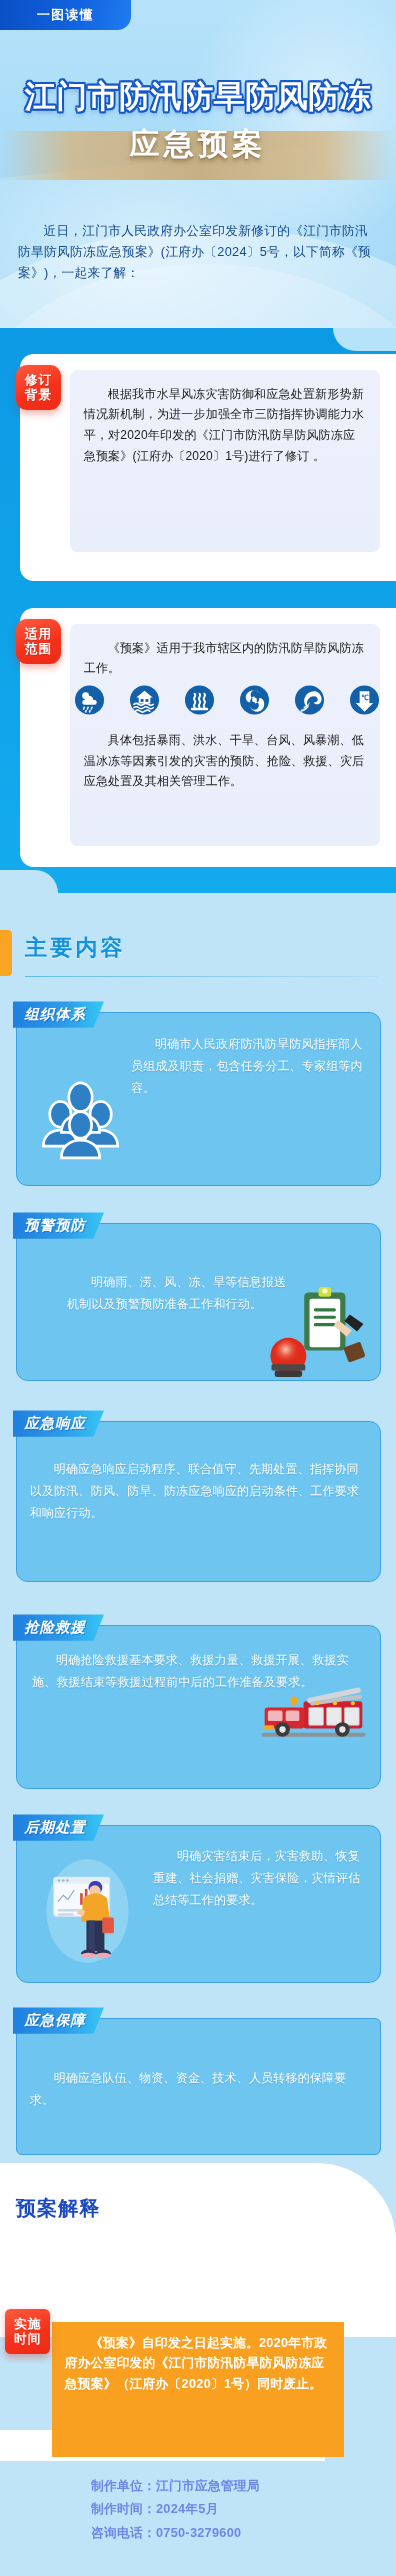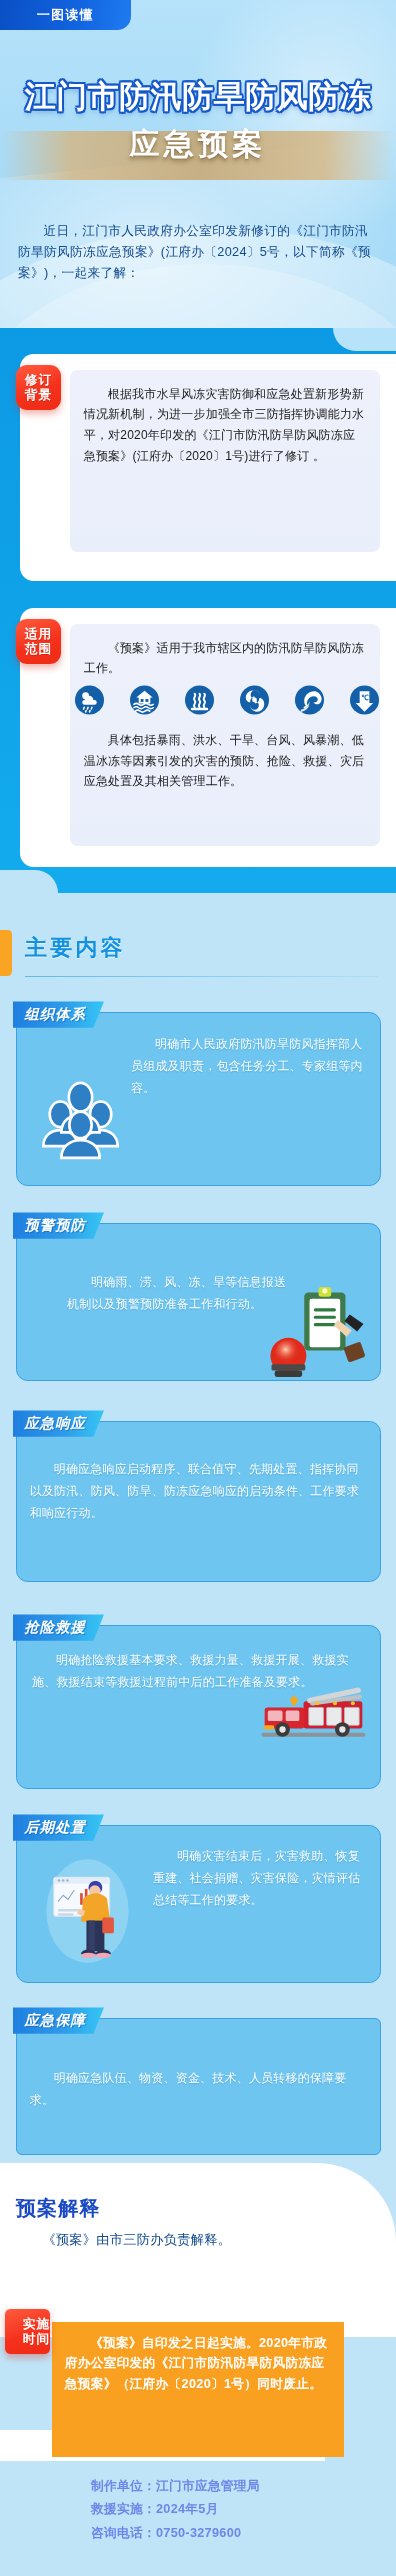--- a/index.html
+++ b/index.html
@@ -218,21 +218,21 @@
   .explain-text{
     position:absolute; left:16px; top:68px; width:349px;
     font-size:13.2px; color:#134a8e; text-indent:2em; letter-spacing:0.3px;
   }
 
   
   .impl-tag{
     position:absolute; left:5.3px; top:2309px; width:45px; height:45px;
     background:linear-gradient(160deg,#ff5b3e 0%,#f5311c 55%,#ee2b15 100%);
     border-radius:5.3px; box-shadow:0 3.2px 7.4px rgba(220,40,20,.35);
-    display:flex; flex-direction:column; align-items:flex-end; justify-content:center;
+    display:flex; flex-direction:column; align-items:center; justify-content:center;
     z-index:9;
   }
   .impl-tag span{
     color:#fff; font-size:12.7px; font-weight:bold; line-height:1.12; letter-spacing:1.1px;
   }
   .orange-block{
     position:absolute; left:52px; top:2322px; width:292px; height:135px;
     background:#f9a021;
     padding:10.6px 12.7px;
     z-index:8;
@@ -523,35 +523,34 @@
     </div>
     <div class="body">
       <div class="ctext">
         <p>明确应急队伍、物资、资金、技术、人员转移的保障要求。</p>
       </div>
     </div>
   </div>
 
   <div class="explain-wrap">
     <div class="explain-title">预案解释</div>
-    <div class="explain-text">《预案》由市三防办负责解释。</div>
   </div>
 
   <div class="footer-white"></div>
 
   <div class="impl-tag">
     <span>实施</span>
     <span>时间</span>
   </div>
   <div class="orange-block">
     <p>《预案》自印发之日起实施。2020年市政府办公室印发的《江门市防汛防旱防风防冻应急预案》（江府办〔2020〕1号）同时废止。</p>
   </div>
 
   <div class="footer">
     <div class="lines">
       <div>制作单位：江门市应急管理局</div>
-      <div>救援实施：2024年5月</div>
+      <div>制作时间：2024年5月</div>
       <div>咨询电话：0750-3279600</div>
     </div>
   </div>
 
 </div>
 
 
 </body></html>

